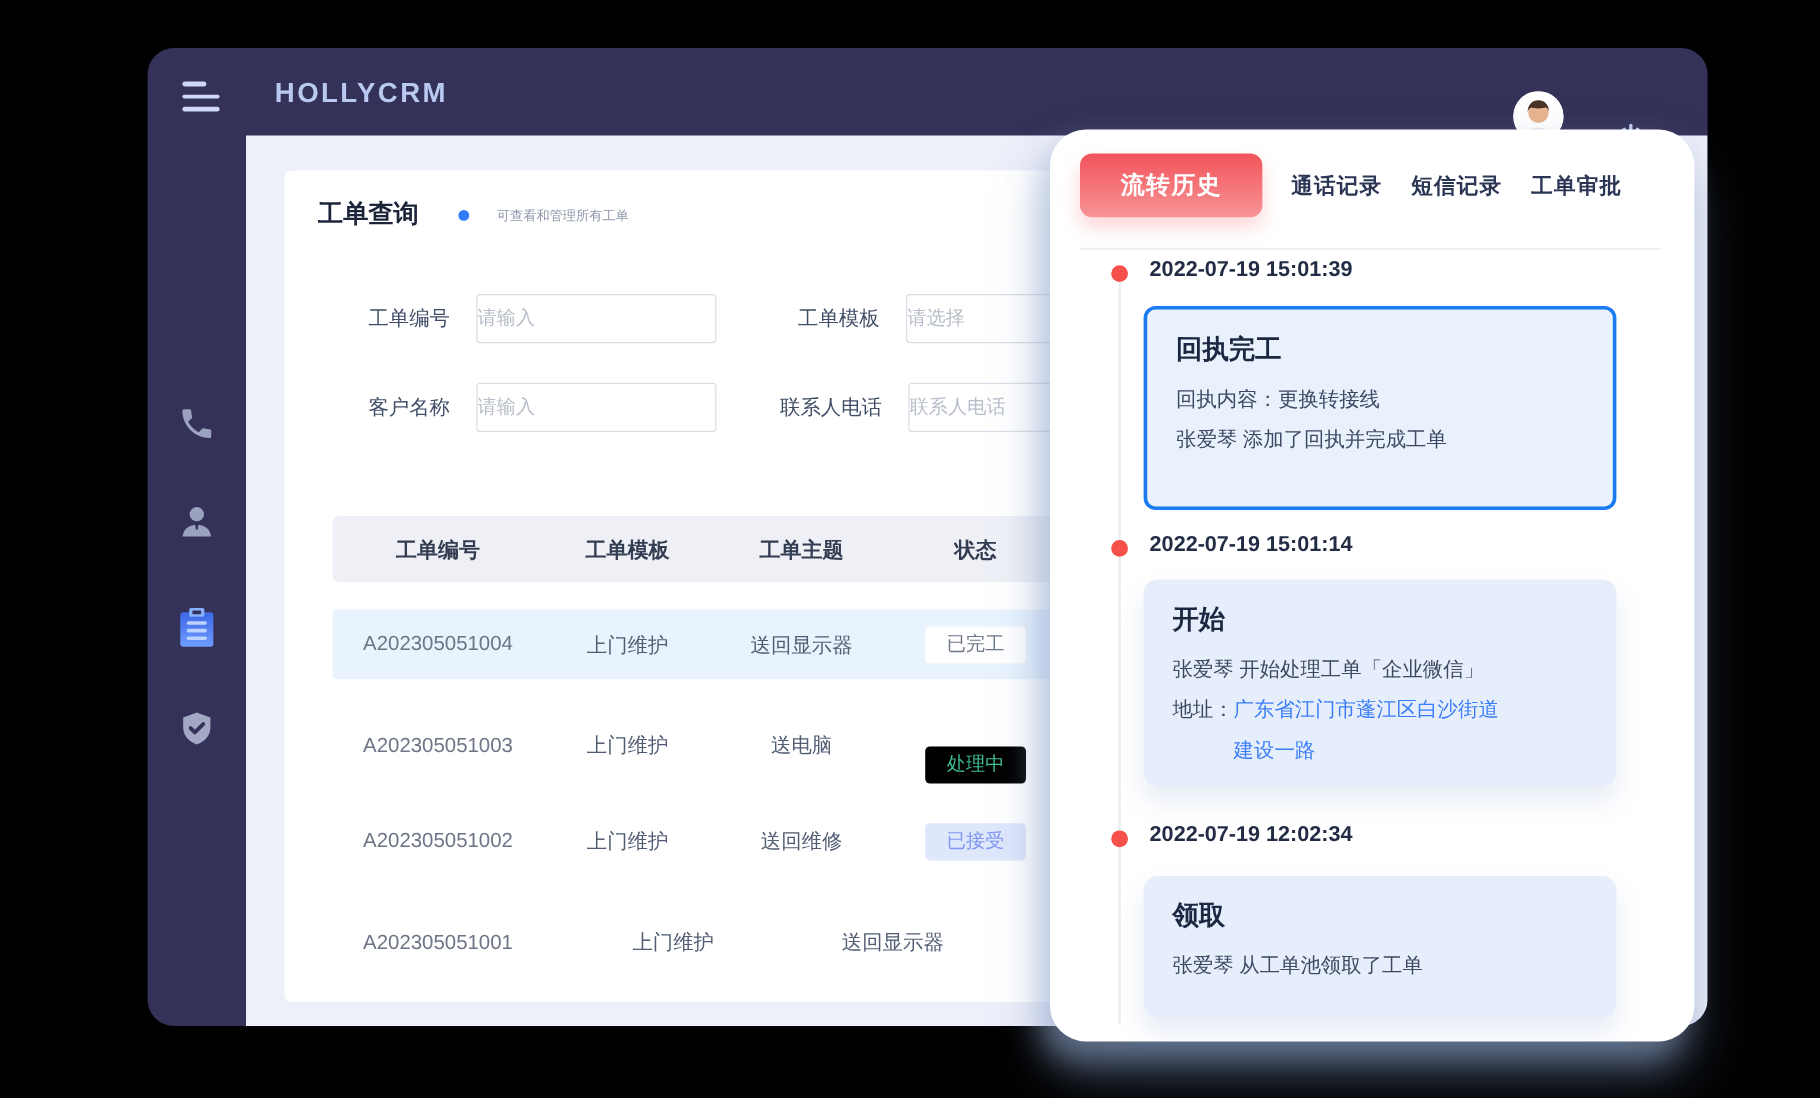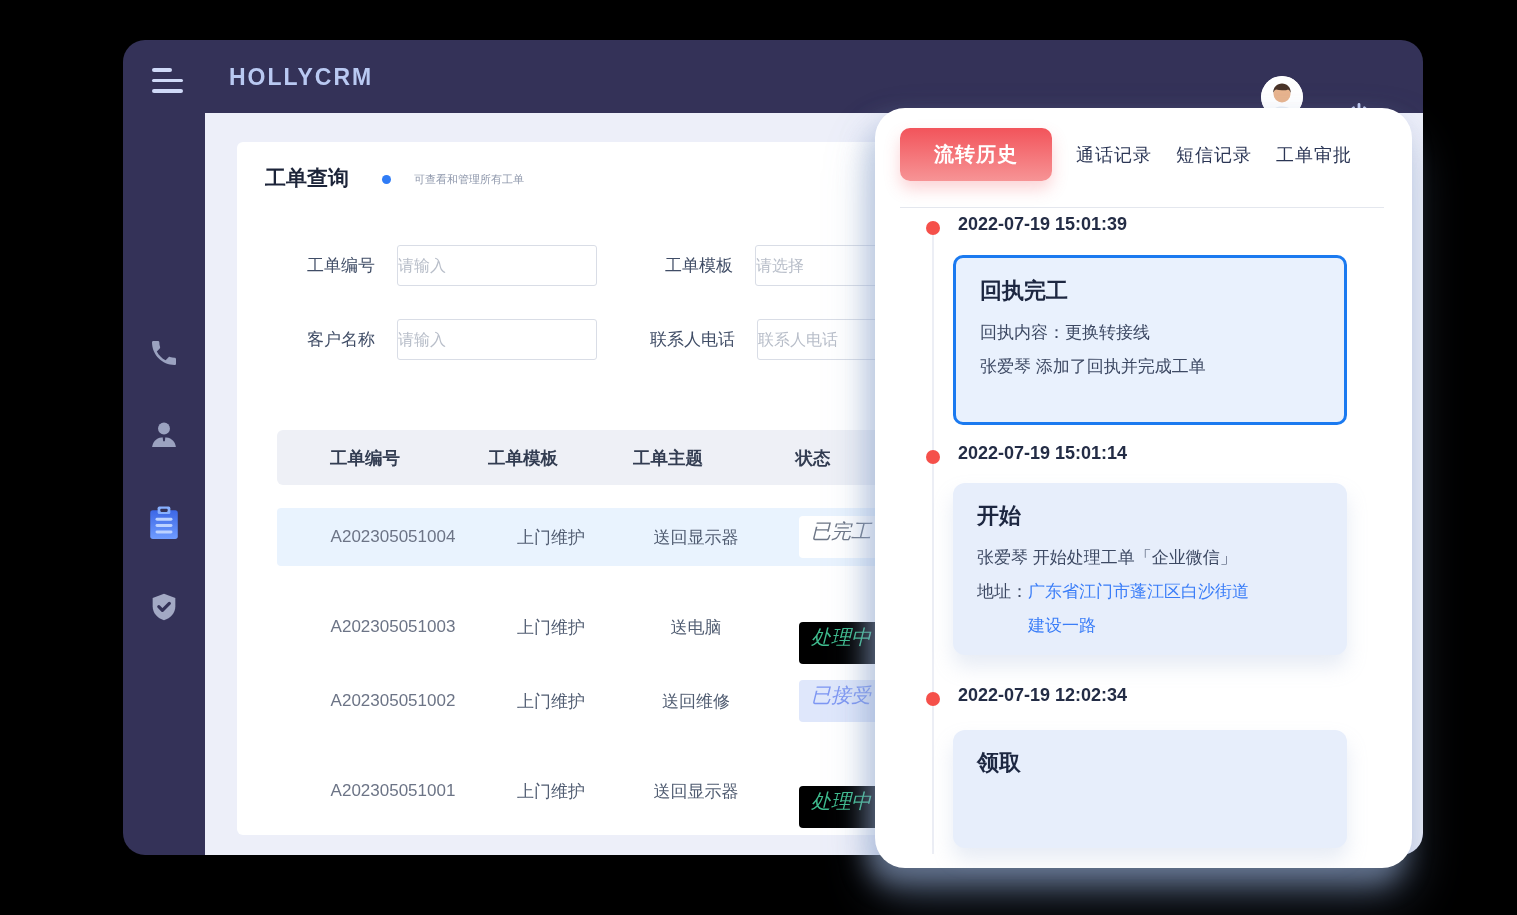--- a/index.html
+++ b/index.html
@@ -43,40 +43,40 @@
   .f0 .lbl,.f2 .lbl{width:92px;} .f1 .lbl{width:88px;} .f3 .lbl{width:110px;}
   .field input{width:200px;height:41px;border:1px solid #d9dde6;border-radius:3px;
                padding:0 0;font-size:16px;color:#3d4a63;background:#fff;outline:none;}
   .field input::placeholder{color:#b8bec9;}
 
   .table{position:absolute;left:40px;top:288px;width:1105px;height:400px;}
   .tgrid{display:grid;grid-template-columns:176px 140px 150px 140px 1fr;
          align-items:center;justify-items:center;}
   .thead{height:55px;background:#eef0f6;border-radius:6px;}
   .thead span{font-size:17.5px;font-weight:600;color:#333d52;}
-  .trow{position:absolute;left:0;width:100%;height:58px;border-radius:4px;cursor:pointer;padding-left:28px;}
-  .r0{top:78px;background:#e9f3fe;} .r1{top:160px;} .r2{top:242px;} .r3{top:324px;}
+  .trow{position:absolute;left:0;width:100%;height:58px;border-radius:4px;cursor:pointer;}
+  .r0{top:78px;background:#e9f3fe;} .r1{top:160px;} .r2{top:242px;} .r3{top:324px;gap:38px;}
   .trow .cid{font-size:17px;color:#6c7486;}
   .trow .ctx{font-size:17px;color:#515d72;}
-  .badge{display:inline-block;min-width:84px;height:42px;line-height:31px;text-align:center;
-         border-radius:4px;font-size:20px;font-style:italic;}
+  .badge{display:inline-block;min-width:84px;height:31px;line-height:31px;text-align:center;
+         border-radius:4px;font-size:16px;}
   .b-done{background:#ffffff;color:#6e7787;}
   .b-proc{background:#000000;color:#3fbc8e;margin-top:32px;}
   .b-acc{background:#dfe7fb;color:#7e97f3;}
 
   
   .panel{position:absolute;left:875px;top:108px;width:537px;height:760px;background:#fff;
          border-radius:30px;box-shadow:-8px 16px 26px rgba(148,170,208,.55),
          0 30px 50px rgba(120,145,190,.35);}
   .tabs{position:absolute;left:25px;top:20px;display:flex;align-items:center;gap:24px;}
   .tab-active{width:152px;height:53px;border-radius:10px;border:none;cursor:pointer;
               background:linear-gradient(180deg,#f2545b 0%,#f8a7a7 130%);
               color:#fff;font-size:20px;font-weight:bold;letter-spacing:1px;
               box-shadow:0 8px 16px rgba(242,84,91,.25);}
-  .tab{font-size:18px;font-weight:normal;color:#2b3655;cursor:pointer;letter-spacing:1px;}
+  .tab{font-size:18px;font-weight:bold;color:#2b3655;cursor:pointer;letter-spacing:1px;}
   .tabs-divider{position:absolute;left:25px;right:28px;top:99px;height:1px;background:#e4e7ee;}
 
   .tl-line{position:absolute;left:57px;top:120px;bottom:14px;width:2px;background:#eceef5;}
   .tl-dot{position:absolute;left:51px;width:14px;height:14px;border-radius:50%;background:#f5504a;}
   .d0{top:113px;} .d1{top:342px;} .d2{top:584px;}
   .tl-time{position:absolute;left:83px;font-size:18px;font-weight:600;color:#232c45;}
   .t0{top:106px;} .t1{top:335px;} .t2{top:577px;}
   .tl-card{position:absolute;left:78px;width:394px;border-radius:12px;
            background:#e7eefb;padding:18px 24px;cursor:pointer;}
   .c0{top:147px;height:170px;background:#e9f1fd;border:3px solid #1b7af0;border-radius:10px;}
@@ -250,16 +250,17 @@
       <div class="card-line">张爱琴 开始处理工单「企业微信」</div>
       <div class="card-line">
         <span>地址：</span><span class="addr-link">广东省江门市蓬江区白沙街道建设一路</span>
       </div>
     </div>
 
     <span class="tl-dot d2"></span>
     <div class="tl-time t2">2022-07-19 12:02:34</div>
     <div class="tl-card c2">
       <div class="card-title">领取</div>
+      <div class="card-line">张爱琴 从工单池领取了工单</div>
     </div>
 
   </div>
 </div>
 
 </body></html>

